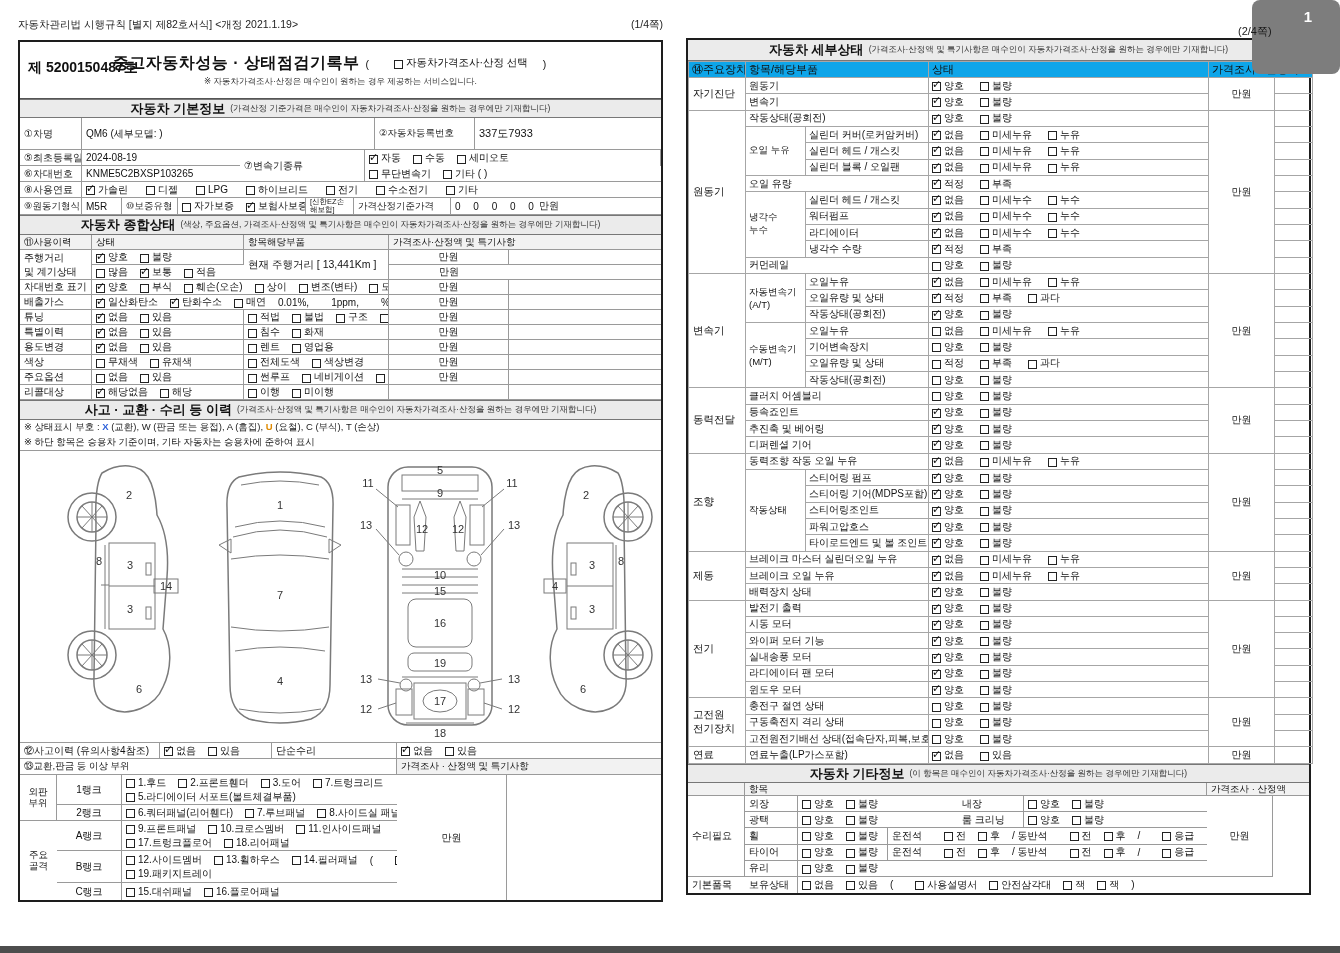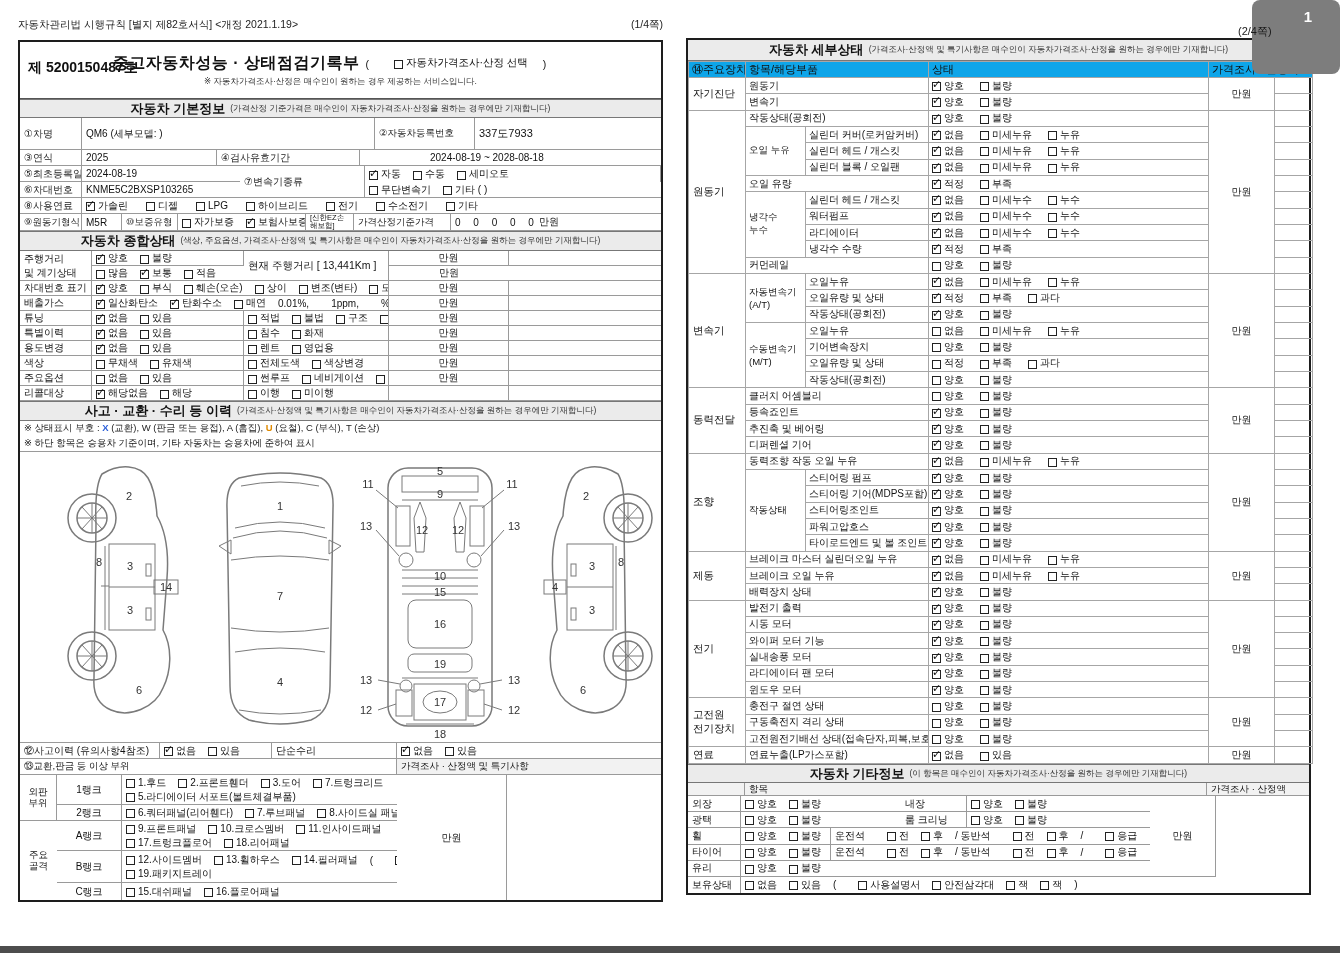--- a/index.html
+++ b/index.html
@@ -88,26 +88,20 @@
       <b>자동차 기본정보</b>
       <span class="note">(가격산정 기준가격은 매수인이 자동차가격조사·산정을 원하는 경우에만 기재합니다)</span>
     </div>
 
     <div class="fr" style="height:32px">
       <div class="c lab" style="width:62px">①차명</div>
       <div class="c" style="width:293px">QM6 (세부모델: )</div>
       <div class="c lab" style="width:100px;font-size:9.5px">②자동차등록번호</div>
       <div class="c" style="flex:1;font-size:11px">337도7933</div>
     </div>
-    <div class="fr" style="height:16px">
-      <div class="c lab" style="width:62px">③연식</div>
-      <div class="c" style="width:135px">2025</div>
-      <div class="c lab" style="width:143px">④검사유효기간</div>
-      <div class="c" style="flex:1;padding-left:70px">2024-08-19 ~ 2028-08-18</div>
-    </div>
     <div class="fr" style="height:32px">
       <div style="width:220px;display:flex;flex-direction:column">
         <div class="fr" style="height:16px">
           <div class="c lab" style="width:62px">⑤최초등록일</div>
           <div class="c" style="flex:1">2024-08-19</div>
         </div>
         <div class="fr" style="height:16px">
           <div class="c lab" style="width:62px">⑥차대번호</div>
           <div class="c" style="flex:1">KNME5C2BXSP103265</div>
         </div>
@@ -191,20 +185,26 @@
       <div class="c lab" style="width:97px;font-size:9.5px">가격산정기준가격</div>
       <div class="c" style="flex:1">
         <span style="letter-spacing:5px">0 0 0 0 0</span>
         <span>만원</span>
       </div>
     </div>
 
     <div class="sechdr" style="height:18px">
       <b>자동차 종합상태</b>
       <span class="note">(색상, 주요옵션, 가격조사·산정액 및 특기사항은 매수인이 자동차가격조사·산정을 원하는 경우에만 기재합니다)</span>
+    </div>
+    <div class="fr colhead" style="height:15px">
+      <div class="c" style="width:72px">⑪사용이력</div>
+      <div class="c" style="width:152px">상태</div>
+      <div class="c" style="width:145px">항목해당부품</div>
+      <div class="c" style="flex:1">가격조사·산정액 및 특기사항</div>
     </div>
 
     <div class="fr" style="height:30px">
       <div class="c" style="width:72px;flex-direction:column;align-items:flex-start;justify-content:center">
         <span>주행거리</span>
         <span>및 계기상태</span>
       </div>
       <div style="width:152px;display:flex;flex-direction:column">
         <div class="c" style="height:15px">
             <span class="opt">
@@ -1257,20 +1257,24 @@
     <div class="sechdr" style="height:17px">
       <b>자동차 기타정보</b>
       <span class="note">(이 항목은 매수인이 자동차가격조사·산정을 원하는 경우에만 기재합니다)</span>
     </div>
     <div class="fr colhead" style="height:13px">
       <div class="c" style="width:57px"></div>
       <div class="c" style="width:462px">항목</div>
       <div class="c" style="flex:1;border-right:none">가격조사 · 산정액</div>
     </div>
     <div class="fr" style="flex:1">
+      <div style="width:57px;display:flex;flex-direction:column">
+        <div class="c" style="flex:5;align-items:center">수리필요</div>
+        <div class="c" style="flex:1;border-bottom:none">기본품목</div>
+      </div>
       <div style="width:462px;display:flex;flex-direction:column">
         <div class="fr" style="flex:1">
           <div class="c" style="width:53px">외장</div>
           <div class="c" style="width:160px;border-right:none">
               <span class="opt">
                 <span class="cb"></span>
                 <span>양호</span>
               </span>
               <span class="opt">
                 <span class="cb"></span>

